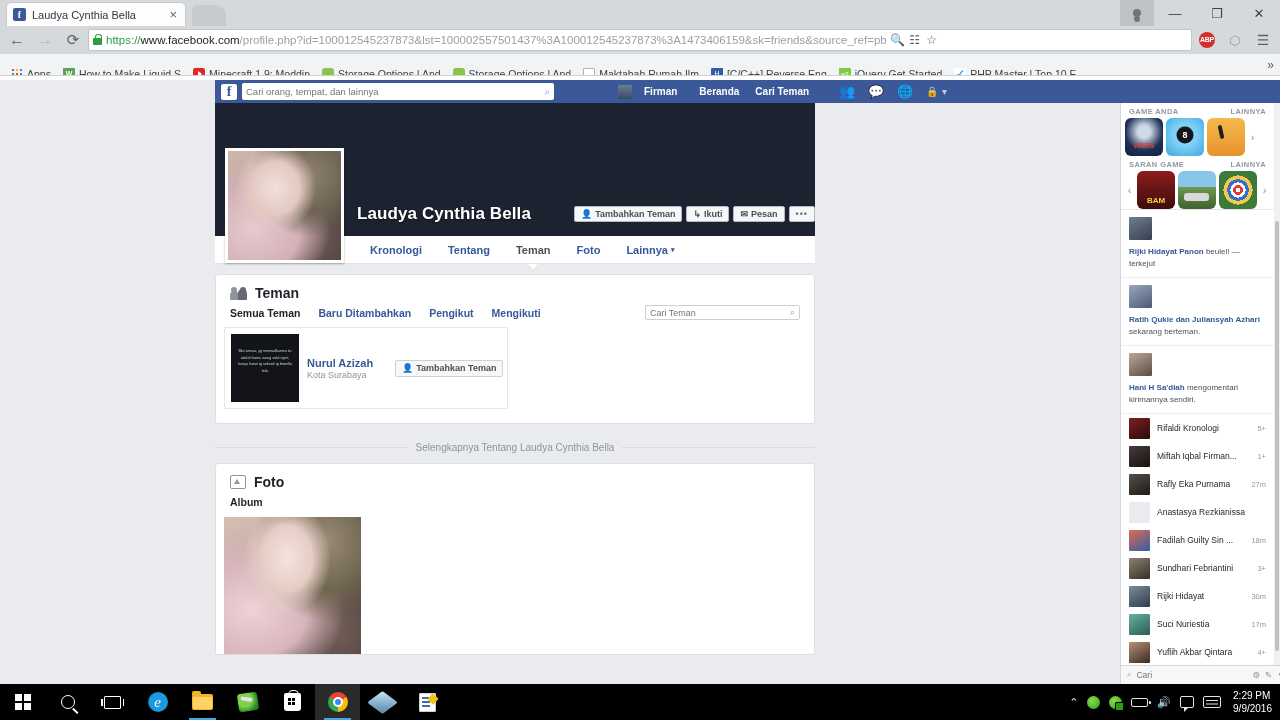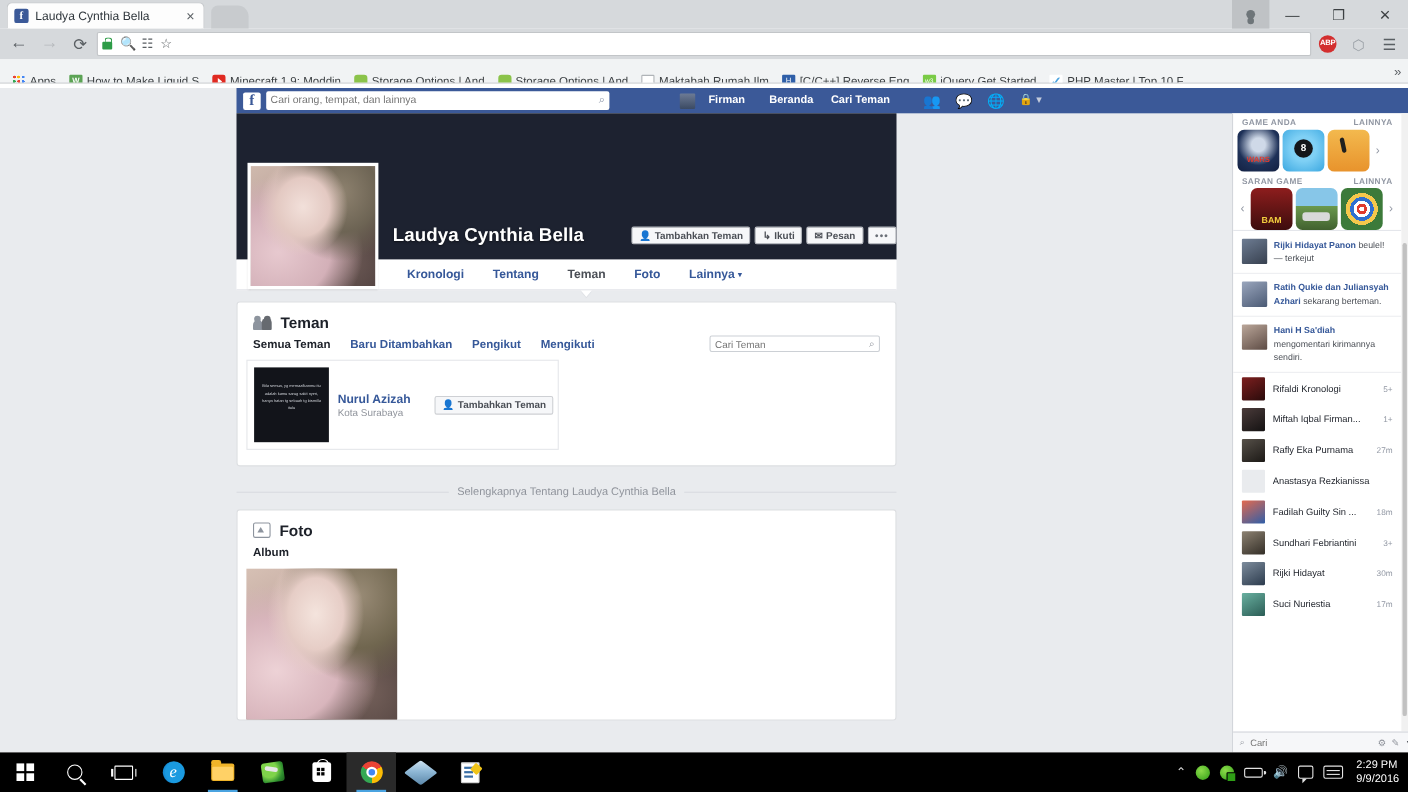--- a/index.html
+++ b/index.html
@@ -344,21 +344,21 @@
   .g3 { background: linear-gradient(#f3b94e, #e8932c); position: relative; }
   .g3::after { content:""; position:absolute; left:12px; top:7px; width:4px; height:14px; background:#20201f; border-radius:2px; transform: rotate(-12deg);}
   .g4 { background: linear-gradient(#8d1d1d, #3d0d0d); position: relative; }
   .g4::after { content:"BAM"; position:absolute; left:0; right:0; bottom:4px; text-align:center; font-size:8px; font-weight:bold; color:#f4d03f;}
   .g5 { background: linear-gradient(#87c6e8 0 42%, #6b9a4e 42%, #41612f 100%); position: relative; }
   .g5::after { content:""; position:absolute; left:6px; bottom:8px; width:25px; height:8px; background:#d9d9d9; border-radius:3px;}
   .g6 { background: radial-gradient(circle at 50% 50%, #ffffff 0 8%, #e03b2f 8% 18%, #ffffff 18% 28%, #2f6fd0 28% 40%, #f5c84c 40% 54%, #3c7a3a 54% 100%); }
 
   .ticker { border-top: 1px solid #e4e6eb; }
   .tkrow {
-    display: flex; gap: 6px; padding: 7px 8px; border-bottom: 1px solid #edeef1;
+    display: flex; gap: 6px; padding: 7px 8px; border-bottom: 1px solid #edeef1; flex-direction: column;
   }
   .tkav { width: 23px; height: 23px; flex: none; border-radius: 1px; }
   .tktxt { font-size: 8px; color: #4b4f56; line-height: 1.5; }
   .tktxt b { color: #365899; font-weight: bold; }
 
   .chat { }
   .chrow {
     display: flex; align-items: center; gap: 7px; padding: 4px 8px;
     height: 28px;
   }
@@ -564,20 +564,21 @@
     <div class="win-btn close">✕</div>
   </div>
 </div>
 
 <div class="omnirow">
   <div class="nav-icon">←</div>
   <div class="nav-icon fwd">→</div>
   <div class="nav-icon reload">⟳</div>
   <div class="omnibox">
     <div class="lock"></div>
+    <div class="url"><span class="scheme">https://</span><span class="host">www.facebook.com</span><span>/profile.php?id=100012545237873&amp;lst=100002557501437%3A100012545237873%3A1473406159&amp;sk=friends&amp;source_ref=pb</span></div>
     <div class="omni-r">
       <div class="omni-ico">🔍</div>
       <div class="omni-ico">☷</div>
       <div class="omni-ico">☆</div>
     </div>
   </div>
   <div class="nav-icon">
       <div class="ext-abp">ABP</div>
     </div>
   <div class="nav-icon ext-cube">⬡</div>
@@ -824,20 +825,25 @@
         <div class="chrow">
           <div class="chav" style="background:linear-gradient(150deg,#7d8c9c,#2c3b4d)"></div>
           <div class="chname">Rijki Hidayat</div>
           <div class="chbadge">30m</div>
         </div>
         <div class="chrow">
           <div class="chav" style="background:linear-gradient(150deg,#69b0a0,#2b5c55)"></div>
           <div class="chname">Suci Nuriestia</div>
           <div class="chbadge">17m</div>
         </div>
+        <div class="chrow">
+          <div class="chav" style="background:linear-gradient(150deg,#b98f75,#3a2a20)"></div>
+          <div class="chname">Yuflih Akbar Qintara</div>
+          <div class="chbadge">4+</div>
+        </div>
       </div>
     </div>
 
     <div class="railscroll">
       <div class="railthumb"></div>
     </div>
 
     <div class="chatbar">
       <span class="mag">⌕</span>
       <input placeholder="Cari" style="">

